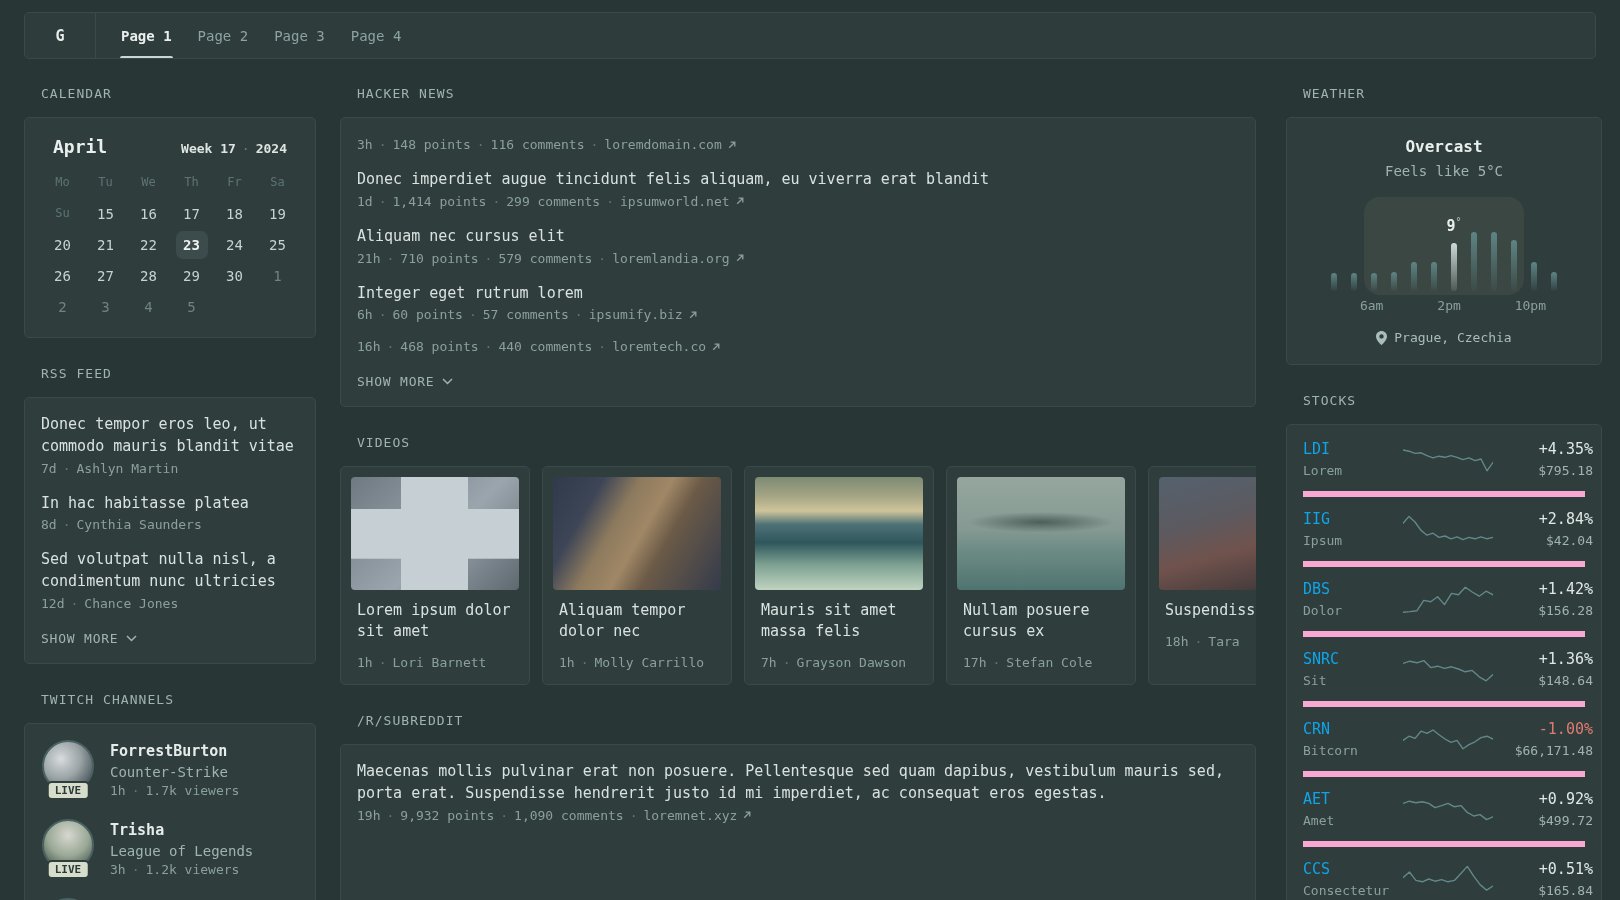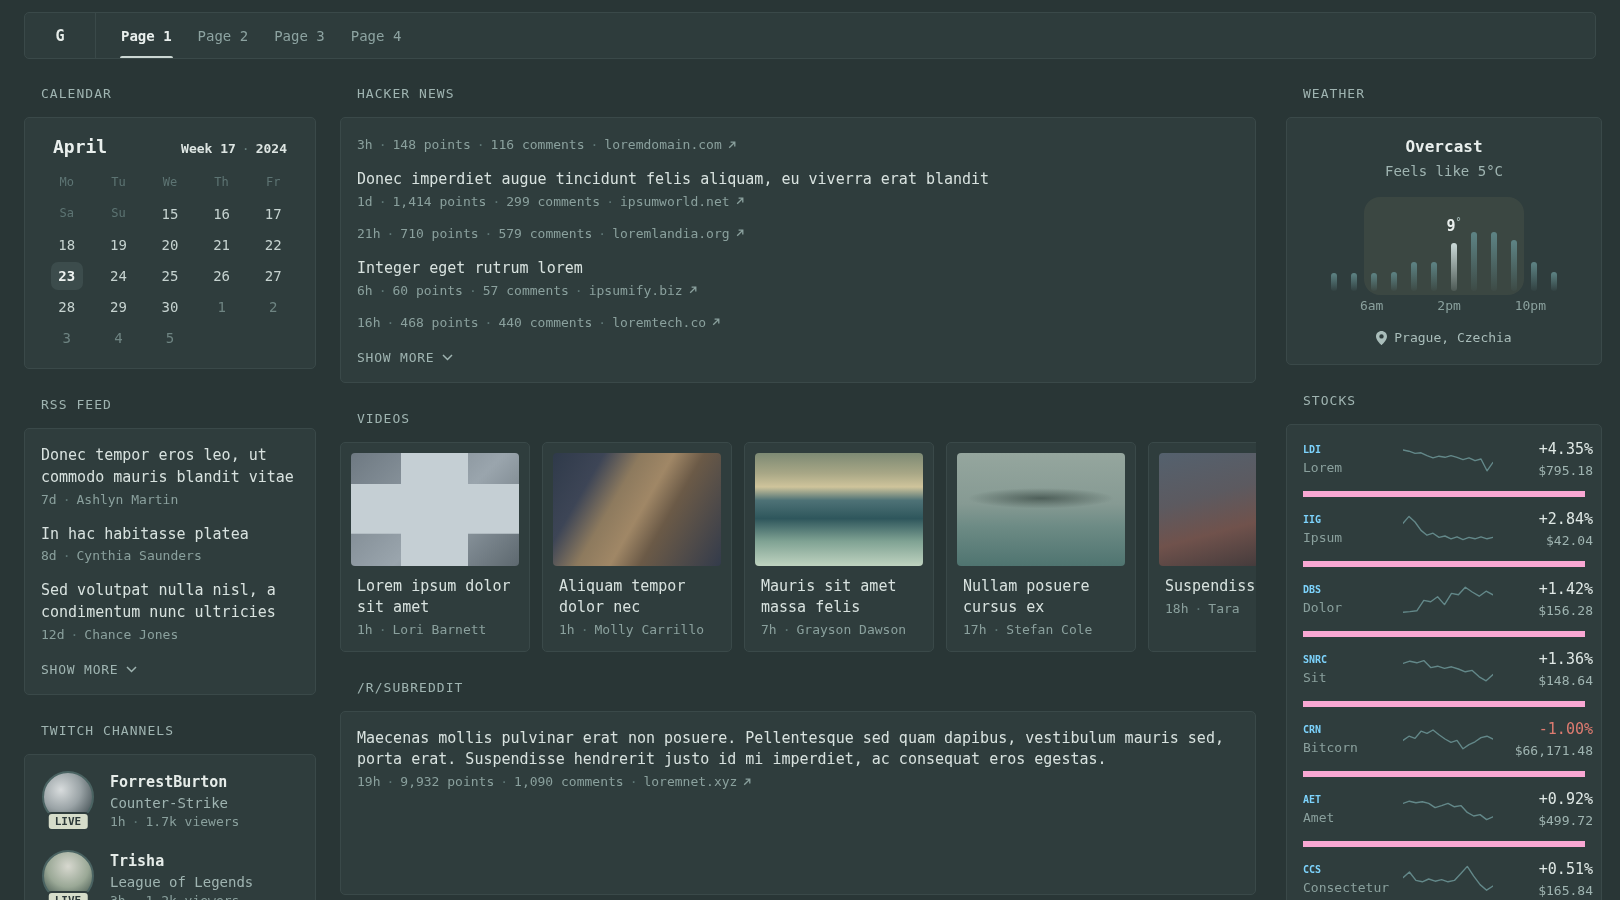--- a/index.html
+++ b/index.html
@@ -31,21 +31,21 @@
   section{margin-bottom:28px}
   .sec-title{font-size:13px;font-weight:normal;letter-spacing:.08em;
     color:#9fb4b1;margin:0 0 16px 17px}
   .card{background:#2f3d3d;border:1px solid #3a4949;border-radius:5px;padding:16px}
 
   
   .cal-head{display:flex;justify-content:space-between;align-items:baseline;margin:2px 12px 12px}
   .cal-month{font-size:18px;font-weight:bold;color:#e9efed}
   .cal-week{font-size:13px;font-weight:bold;color:#dde5e2}
   .cal-week .dot{color:#68807e;margin:0 6px;font-weight:normal}
-  .cal-grid{display:grid;grid-template-columns:repeat(5,1fr);row-gap:3px;text-align:center}
+  .cal-grid{display:grid;grid-template-columns:repeat(6,1fr);row-gap:3px;text-align:center}
   .cal-dow{font-size:12px;color:#5d7473;padding:6px 0 8px}
   .cal-day{height:28px;display:flex;align-items:center;justify-content:center;
     font-size:14px;color:#c6d3d0}
   .cal-day .pill{min-width:32px;height:28px;line-height:28px;border-radius:7px}
   .cal-day.muted{color:#6e8482}
   .cal-day.selected .pill{background:#3c4c4c;color:#edf2f0;font-weight:bold}
 
   
   .feed-item{margin-bottom:17px}
   .feed-title{font-size:15px;line-height:1.45;color:#d8e2df;cursor:pointer}
@@ -80,21 +80,21 @@
      linear-gradient(#c5cfd4,#c5cfd4) center/100% 44% no-repeat,
      linear-gradient(135deg,#6e7982,#9aa5ad 55%,#5d686f)}
   .vthumb.th-1{background:linear-gradient(120deg,#2f3a4a 0%,#3d4556 22%,#8d7a5e 38%,#a08766 52%,#6b5a47 65%,#333b4b 100%)}
   .vthumb.th-2{background:linear-gradient(180deg,#7d8a74 0%,#a8a786 18%,#cfc49b 30%,#4e7276 42%,#2e565c 58%,#7fa293 78%,#bfd3c0 100%)}
   .vthumb.th-3{background:
      radial-gradient(ellipse 62% 13% at 50% 40%,rgba(40,55,50,.6),transparent 70%),
      linear-gradient(180deg,#95a69e 0%,#869a93 45%,#6d8b85 65%,#4f7470 100%)}
   .vthumb.th-4{background:linear-gradient(165deg,#54616e 0%,#5c5a60 35%,#70524c 60%,#4a3e3e 85%,#2f2d33 100%)}
   .vbody{padding:6px 16px 14px}
   .vtitle{font-size:15px;line-height:1.4;max-height:42px;overflow:hidden;color:#d8e2df}
-  .vmeta{font-size:13px;color:#8aa09d;margin-top:4px;display:flex;align-items:center;white-space:nowrap;overflow:hidden}
+  .vmeta{font-size:13px;color:#8aa09d;margin-top:13px;display:flex;align-items:center;white-space:nowrap;overflow:hidden}
 
   
   .sub-card{min-height:150px}
 
   
   .w-cond{text-align:center;font-size:16px;font-weight:bold;color:#e9efed;margin-top:3px}
   .w-feels{text-align:center;font-size:14px;color:#9fb4b1;margin-top:7px}
   .w-chart{position:relative;height:88px;margin:24px 21px 0;display:flex;align-items:flex-end}
   .w-day{position:absolute;top:-6px;bottom:-4px;background:rgba(226,214,148,.07);border-radius:16px}
   .w-cell{flex:1;position:relative;display:flex;justify-content:center;align-items:flex-end;height:100%}
@@ -107,21 +107,21 @@
   .w-tcell{flex:1;text-align:right;font-size:13px;color:#8aa09d}
   .w-loc{display:flex;justify-content:center;align-items:center;gap:7px;
     margin:17px 0 3px;font-size:13px;color:#a9bdba}
   .w-loc svg{color:#a9bdba}
 
   
   .stocks-card{padding:2px 16px;min-height:510px}
   .stock-row{display:flex;align-items:center;padding:13px 0;cursor:pointer}
   .stock-row + .stock-row{border-top:6px solid #f9a8d4}
   .s-id{width:100px;flex:0 0 100px}
-  .s-sym{font-size:10px;font-weight:bold;color:#7dd3fc;margin-bottom:5px}
+  .s-sym{font-size:15px;font-weight:normal;color:#0ea5e9;margin-bottom:5px}
   .s-name{font-size:13px;color:#8aa09d}
   .s-chart{flex:1;display:flex;justify-content:center}
   .s-vals{width:100px;flex:0 0 100px;text-align:right}
   .s-chg{font-size:15px;color:#dfe8e5;margin-bottom:5px}
   .s-chg.neg{color:#de7b70}
   .s-price{font-size:13px;color:#9fb4b1}
 </style>
 </head>
 <body>
 
@@ -338,20 +338,21 @@
                   <span class="mdot">·</span>
                   <span>299 comments</span>
                   <span class="mdot">·</span>
                   <span class="mlink">ipsumworld.net</span>
                   <svg class="ext-arrow" width="10" height="10" viewBox="0 0 10 10">
                     <path d="M2.2 7.8 L7.8 2.2 M3.6 2.2 H7.8 V6.4" fill="none" stroke="currentColor" stroke-width="1.3"></path>
                   </svg>
                 </div>
               </div>
               <div class="feed-item">
+                <div class="feed-title">Aliquam nec cursus elit</div>
                 <div class="feed-meta">
                   <span>21h</span>
                   <span class="mdot">·</span>
                   <span>710 points</span>
                   <span class="mdot">·</span>
                   <span>579 comments</span>
                   <span class="mdot">·</span>
                   <span class="mlink">loremlandia.org</span>
                   <svg class="ext-arrow" width="10" height="10" viewBox="0 0 10 10">
                     <path d="M2.2 7.8 L7.8 2.2 M3.6 2.2 H7.8 V6.4" fill="none" stroke="currentColor" stroke-width="1.3"></path>

